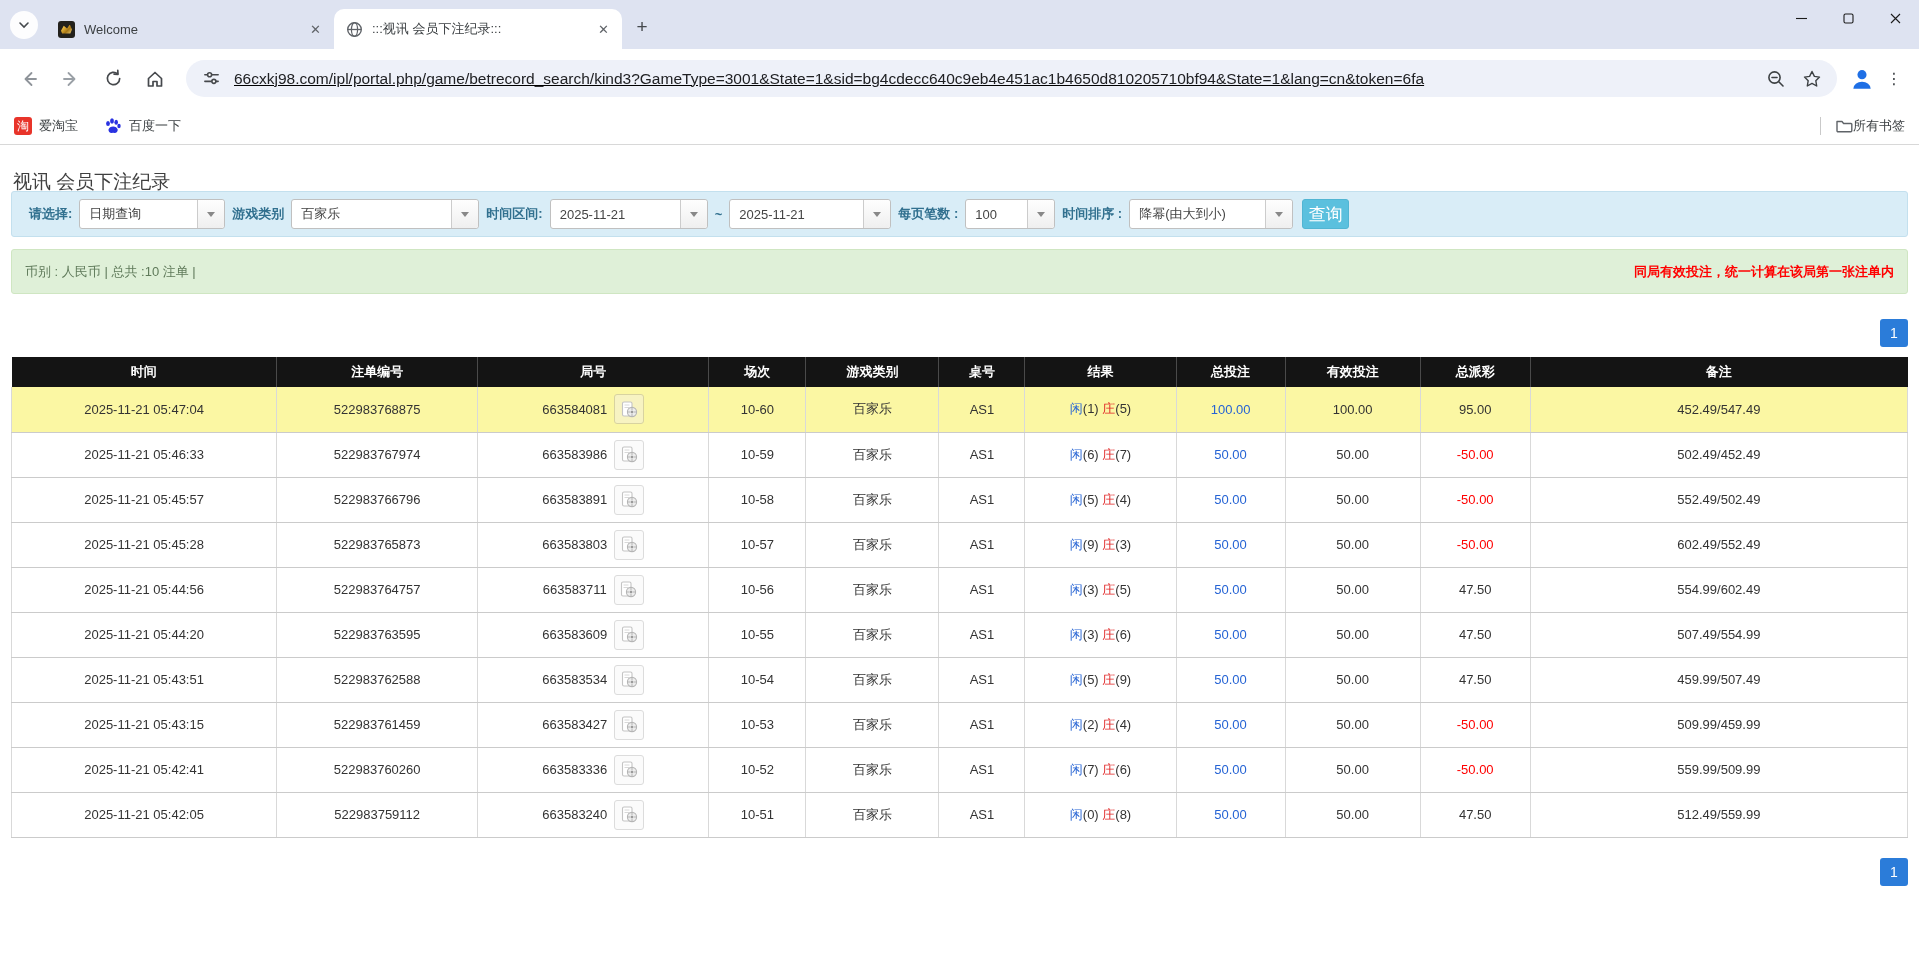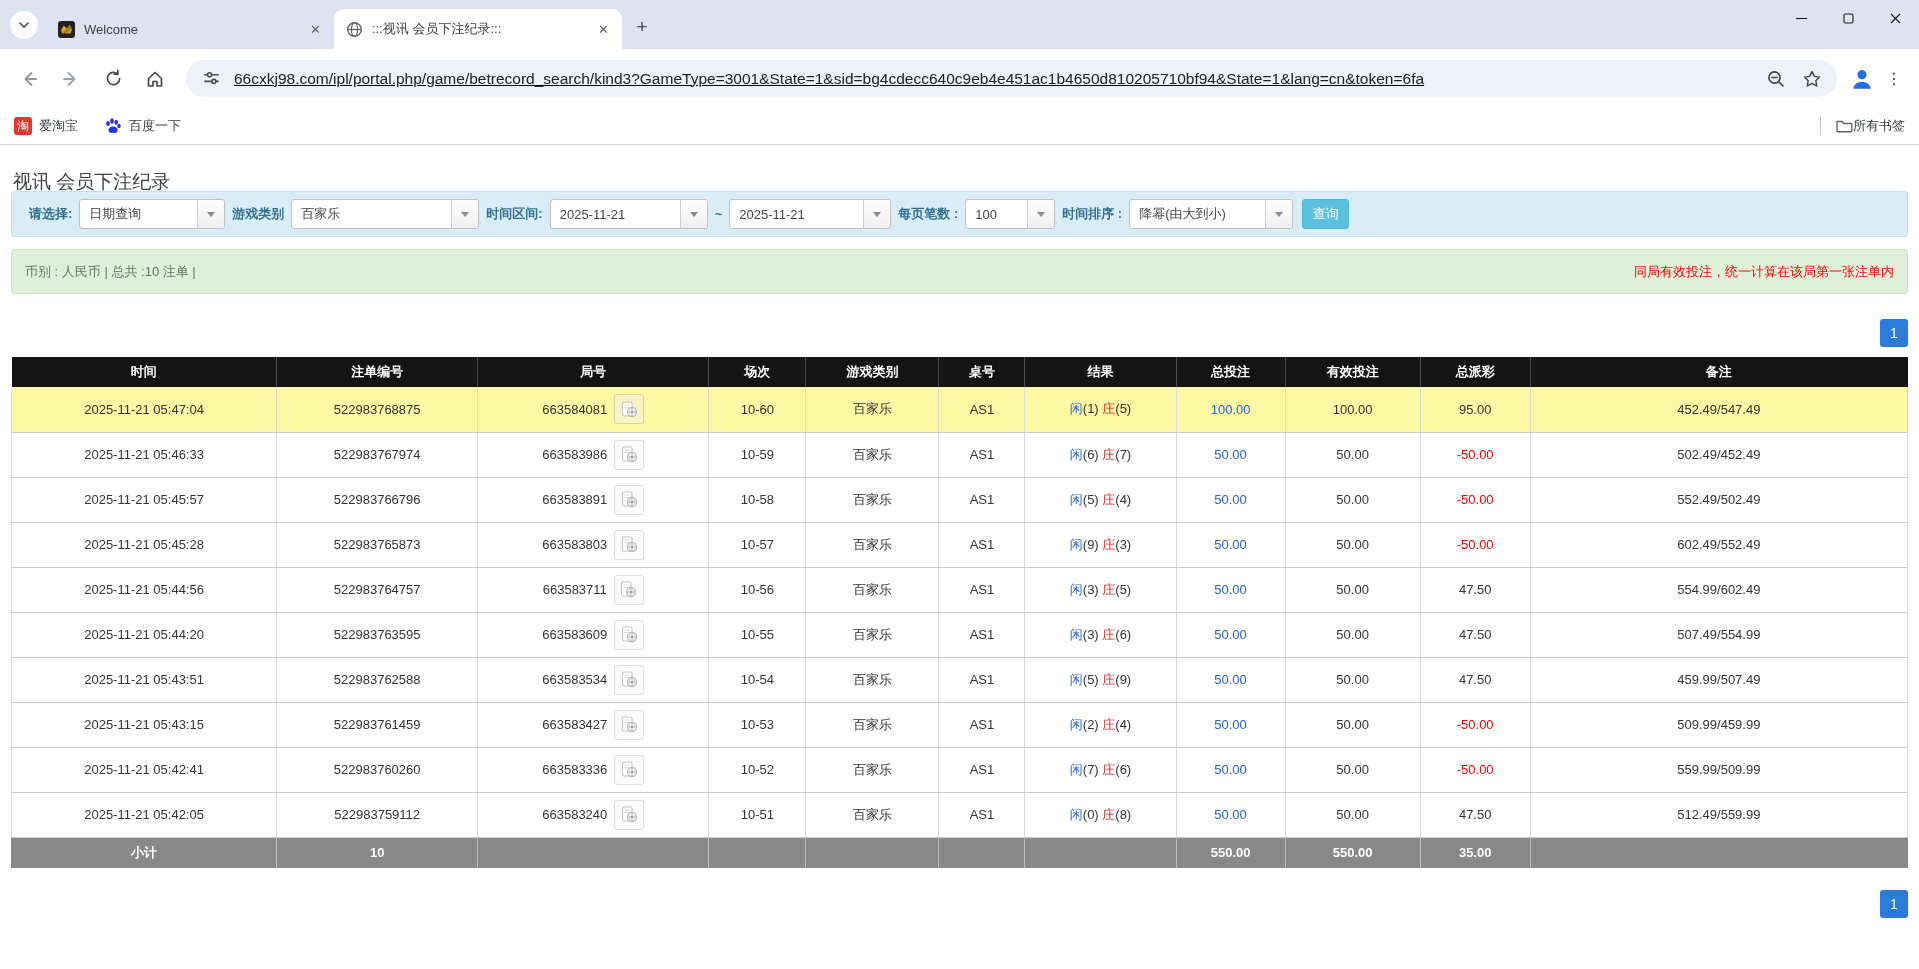--- a/index.html
+++ b/index.html
@@ -50,26 +50,26 @@
   .filterbar { height:46px; background:#d9edf7; border:1px solid #c3e0ee; border-radius:3px;
     display:flex; align-items:center; padding:6px 10px; }
   .flabel { font-size:13px; font-weight:bold; color:#31708f; margin:0 7px; white-space:nowrap; }
   .fselect { height:30px; background:#fff; border:1px solid #c0c0c0; border-radius:3px; display:flex; align-items:stretch; cursor:pointer; }
   .fselect .val { font-size:13px; color:#444; display:flex; align-items:center; padding-left:9px; flex:1; white-space:nowrap; }
   .fselect .arrow { width:27px; border-left:1px solid #ccc; background:linear-gradient(#fefefe,#efefef); border-radius:0 3px 3px 0;
     display:flex; align-items:center; justify-content:center; }
   .fselect .arrow i { width:0; height:0; border-left:4px solid transparent; border-right:4px solid transparent; border-top:5px solid #888; }
   .w1{width:146px}.w2{width:188px}.w3{width:158px}.w4{width:162px}.w5{width:90px}.w6{width:164px}
   .btn-query { height:30px; width:47px; margin-left:9px; background:#5bc0de; border:1px solid #51b5d3; border-radius:3px;
-    color:#fff; font-size:13px; display:flex; align-items:center; justify-content:center; cursor:pointer;font-family:Liberation Mono, monospace; }
+    color:#fff; font-size:17px; display:flex; align-items:center; justify-content:center; cursor:pointer;font-family:Liberation Mono, monospace; }
 
   .infobar { height:45px; margin-top:12px; background:#dff0d8; border:1px solid #cfe6c2; border-radius:3px;
     display:flex; align-items:center; justify-content:space-between; padding:0 13px; }
   .info-left { font-size:13px; color:#5f7a5a; }
-  .info-right { font-size:13px; color:#ff0000; }
+  .info-right { font-size:13px; color:#ff0000;font-weight:bold; }
 
   .pagrow { display:flex; justify-content:flex-end; }
   .pagrow.top { margin-top:25px; }
   .pagrow.bottom { margin-top:20px; }
   .pagebtn { min-width:28px; height:28px; background:#2b7cd9; border-radius:3px; color:#fff; font-size:14px;
     display:flex; align-items:center; justify-content:center; cursor:pointer; }
 
   table.bets { width:1897px; border-collapse:collapse; table-layout:fixed; margin-top:10px; }
   table.bets th { background:#141414; color:#fff; font-size:13px; font-weight:bold; height:30px;
     border-right:1px solid #4a4a4a; }
@@ -547,32 +547,19 @@
           <td>百家乐</td>
           <td>AS1</td>
           <td><span class="rp">闲</span><span class="rn">(0)</span> <span class="rb">庄</span><span class="rn">(8)</span></td>
           <td><span class="blink">50.00</span></td>
           <td>50.00</td>
           <td><span class="">47.50</span></td>
           <td>512.49/559.99</td>
         </tr>
       </tbody>
     <tbody>
-      <tr class="sum sub">
-        <td>小计</td>
-        <td>10</td>
-        <td></td>
-          <td></td>
-          <td></td>
-          <td></td>
-          <td></td>
-        <td>550.00</td>
-        <td>550.00</td>
-        <td>35.00</td>
-        <td></td>
-      </tr>
     </tbody>
   </table>
 
   <div class="pagrow bottom">
     <div class="pagebtn">1</div>
   </div>
 </div>
 
 </body></html>

